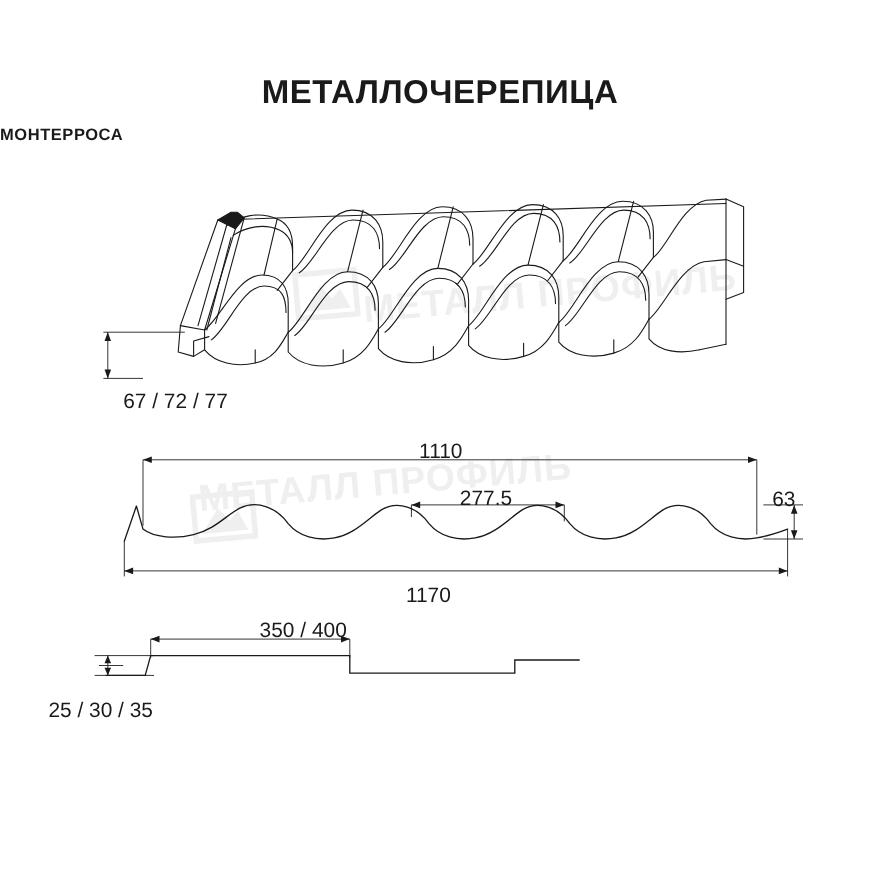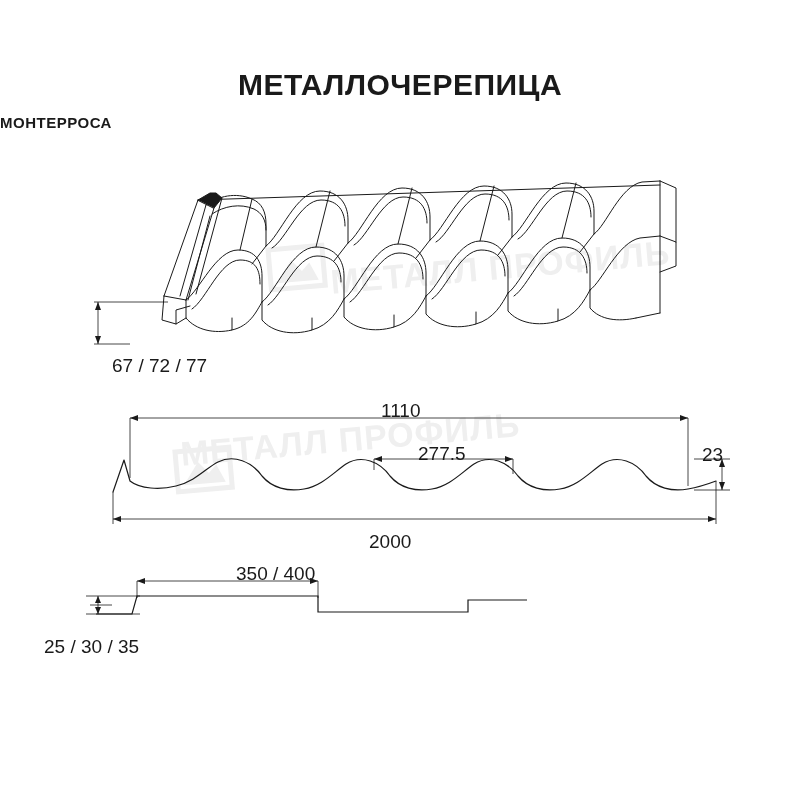--- a/index.html
+++ b/index.html
@@ -232,16 +232,16 @@
     <line x1="90" y1="605" x2="112" y2="605"></line>
   </g>
 </svg>
 
 <div class="title-main">МЕТАЛЛОЧЕРЕПИЦА</div>
 <div class="title-sub">МОНТЕРРОСА</div>
 
 <div class="dim-label" style="left:112px; top:355px;">67 / 72 / 77</div>
 <div class="dim-label" style="left:381px; top:400px;">1110</div>
 <div class="dim-label" style="left:418px; top:443px;">277.5</div>
-<div class="dim-label" style="left:702px; top:444px;">23</div>
-<div class="dim-label" style="left:369px; top:531px;">2000</div>
+<div class="dim-label" style="left:702px; top:444px;">63</div>
+<div class="dim-label" style="left:369px; top:531px;">1170</div>
 <div class="dim-label" style="left:196px; top:563px;margin-left:40px;">350 / 400</div>
 <div class="dim-label" style="left:44px; top:636px;">25 / 30 / 35</div>
 
 </body></html>

